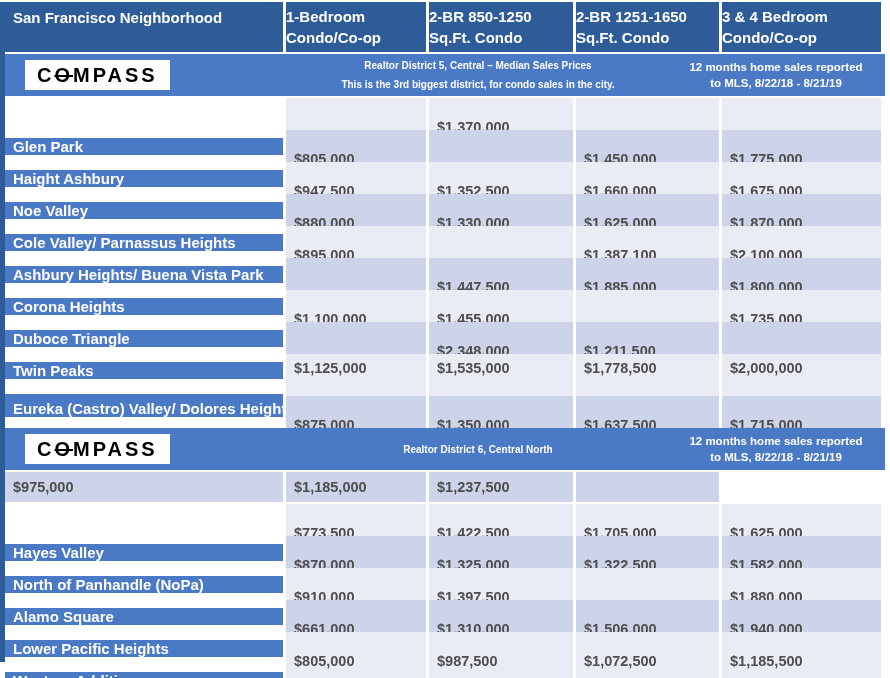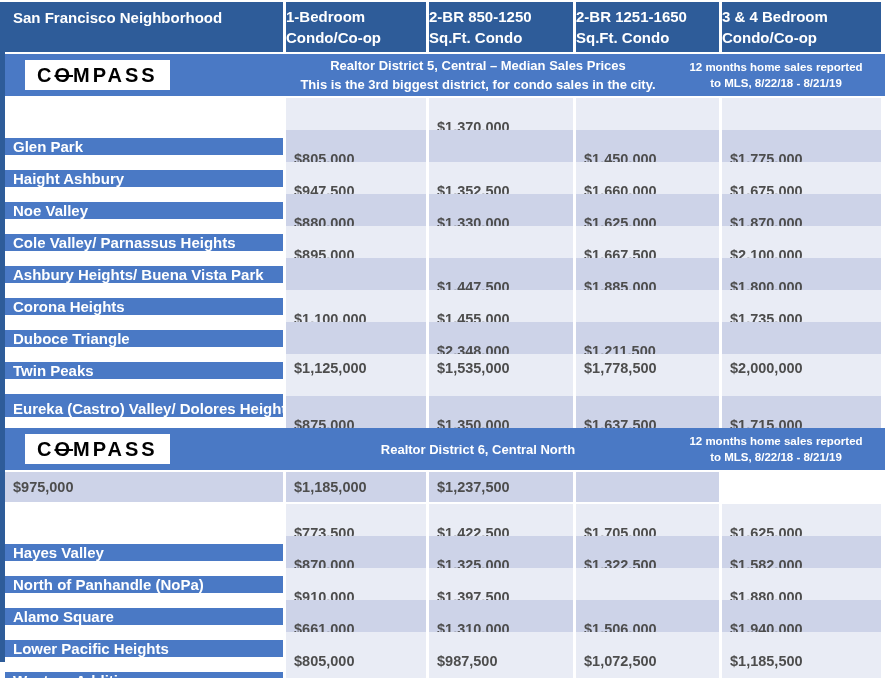--- a/index.html
+++ b/index.html
@@ -52,21 +52,21 @@
     width:278px;flex:0 0 278px;display:flex;align-items:center;
   }
   .compass-logo{
     margin-left:20px;background:var(--logo-bg);color:var(--logo-text);
     height:30px;padding:0 12px;display:flex;align-items:center;
     font-size:20px;font-weight:600;letter-spacing:3px;
   }
   .logo-o{text-decoration:line-through;text-decoration-thickness:2px;}
   .band-title{
     flex:1 1 auto;display:flex;flex-direction:column;justify-content:center;align-items:center;
-    color:#ffffff;font-weight:700;font-size:13px;line-height:19px;text-align:center;
+    color:#ffffff;font-weight:700;font-size:10px;line-height:19px;text-align:center;
   }
   .band-note{
     flex:0 0 212px;display:flex;flex-direction:column;justify-content:center;align-items:center;
     color:#ffffff;font-weight:700;font-size:11.5px;line-height:16px;text-align:left;
     padding-right:6px;box-sizing:border-box;
   }
   
   .row{height:30px;}
   .row.tall{height:40px;}
   .cell{
@@ -152,21 +152,21 @@
     <div class="cell name-cell">Cole Valley/ Parnassus Heights</div>
     <div class="cell val-cell dark">$880,000</div>
     <div class="cell val-cell dark">$1,330,000</div>
     <div class="cell val-cell dark">$1,625,000</div>
     <div class="cell val-cell dark">$1,870,000</div>
   </div>
     <div class="grid-row row">
     <div class="cell name-cell">Ashbury Heights/ Buena Vista Park</div>
     <div class="cell val-cell light">$895,000</div>
     <div class="cell val-cell light"></div>
-    <div class="cell val-cell light">$1,667,500</div>
+    <div class="cell val-cell light">$1,387,100</div>
     <div class="cell val-cell light">$2,100,000</div>
   </div>
     <div class="grid-row row">
     <div class="cell name-cell">Corona Heights</div>
     <div class="cell val-cell dark"></div>
     <div class="cell val-cell dark">$1,447,500</div>
     <div class="cell val-cell dark">$1,885,000</div>
     <div class="cell val-cell dark">$1,800,000</div>
   </div>
     <div class="grid-row row">

